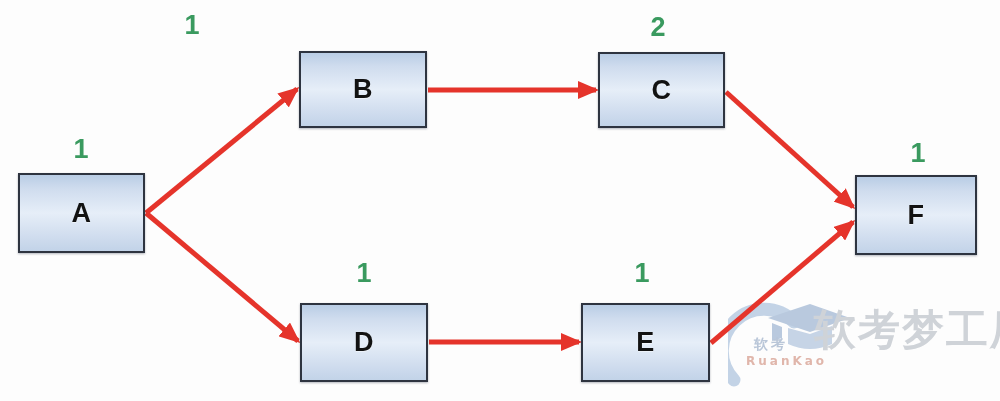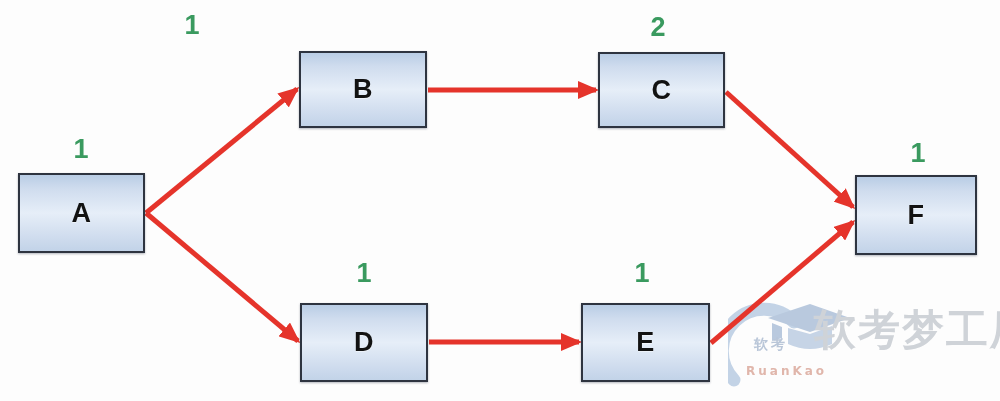--- a/index.html
+++ b/index.html
@@ -95,21 +95,20 @@
   }
   #watermark .wm-en {
     position: absolute;
     left: 18px;
     top: 62px;
     font-family: "DejaVu Sans", sans-serif;
     font-size: 12px;
     font-weight: bold;
     color: #e0b6ab;
     letter-spacing: 3px;
-    margin-top: 10px;
   }
 </style>
 </head>
 <body>
 
 <div id="canvas">
 
   <div id="watermark">
     <svg width="272" height="96" viewBox="0 0 272 96">
 

